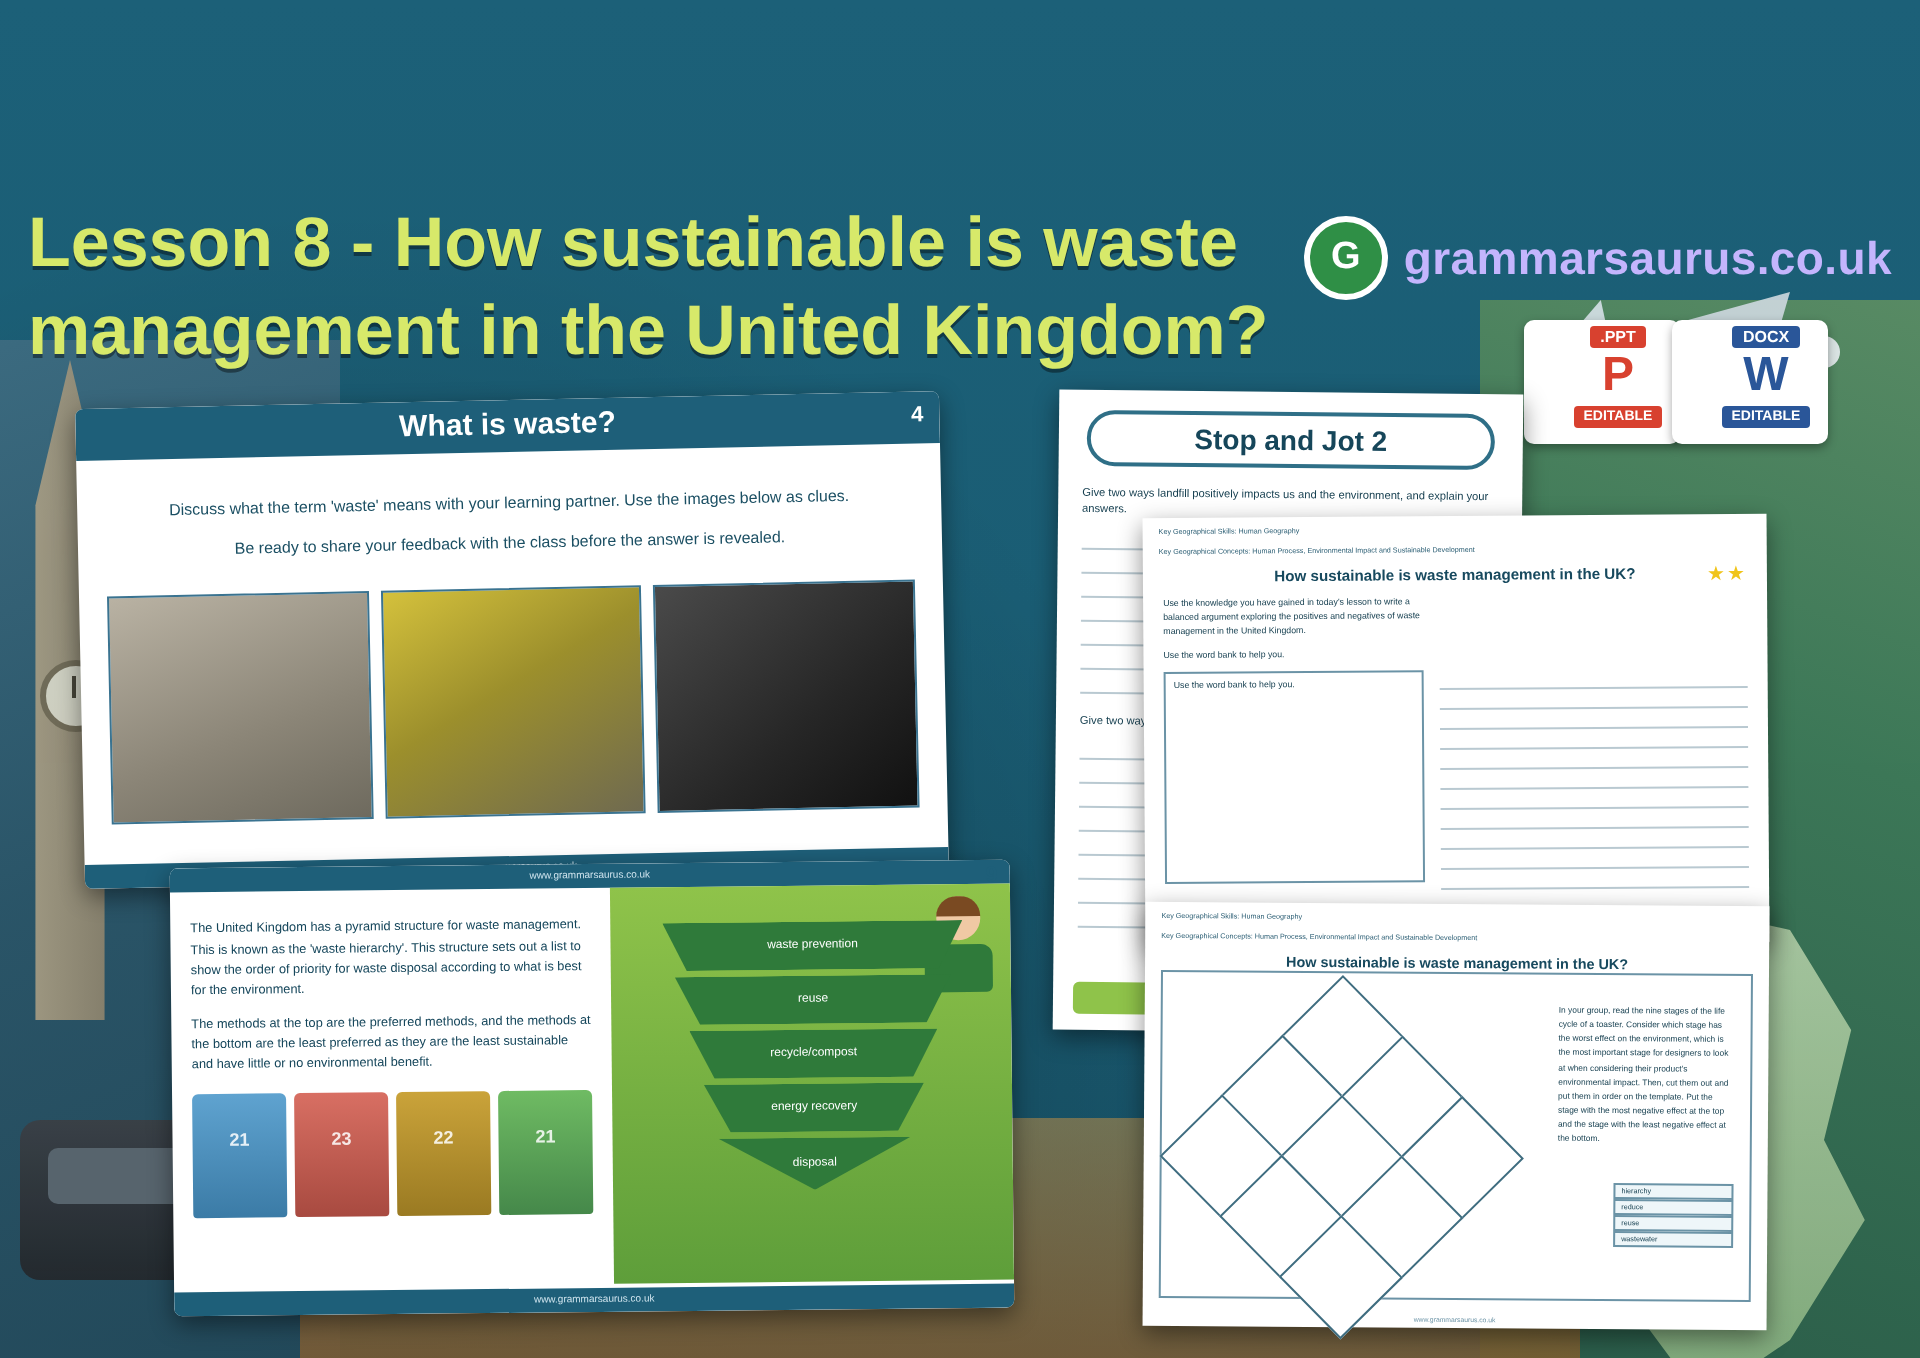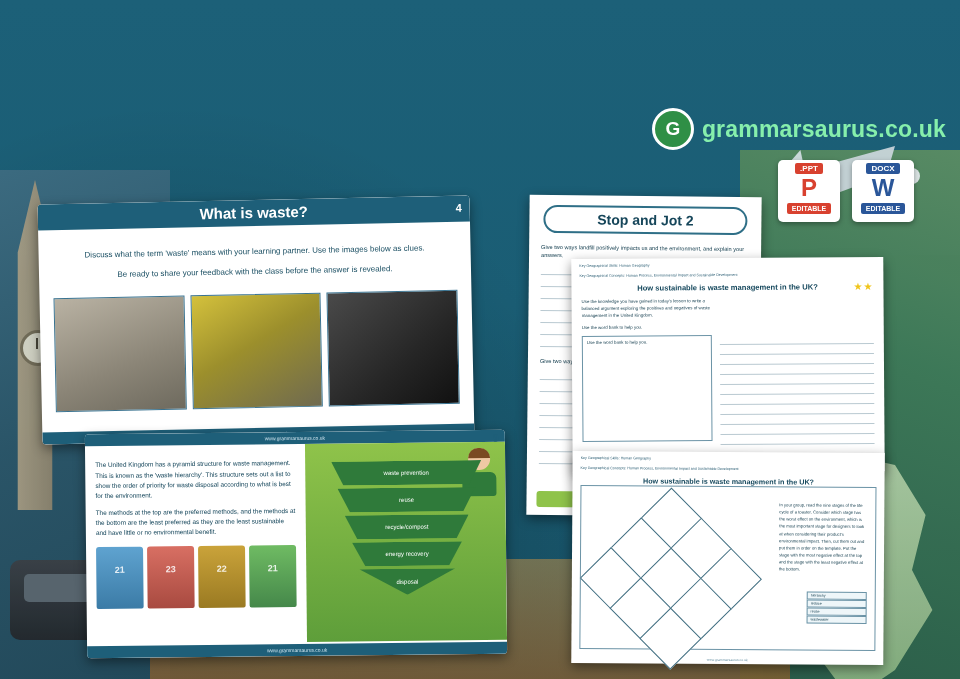--- a/index.html
+++ b/index.html
@@ -51,24 +51,24 @@
     text-shadow:0 3px 0 rgba(0,0,0,.35), 0 0 2px rgba(0,0,0,.4);
   }
   .subtitle{
     position:absolute;left:14px;top:100px;width:700px;
     font-size:35px;line-height:1.25;font-weight:bold;color:#d7e96a;
     text-shadow:0 2px 0 rgba(0,0,0,.4);
   }
   .brand{position:absolute;right:14px;top:108px;display:flex;align-items:center;gap:8px;}
   .brand .logo{width:36px;height:36px;border-radius:50%;background:#2f8f46;border:3px solid #fff;
     color:#fff;font-weight:bold;font-size:19px;display:flex;align-items:center;justify-content:center;}
-  .brand .word{color:#86efac;font-size:23px;font-weight:bold;letter-spacing:.2px;}
+  .brand .word{color:#c4b5fd;font-size:23px;font-weight:bold;letter-spacing:.2px;}
 
   .dl{position:absolute;top:160px;width:62px;height:62px;border-radius:5px;background:#fff;
-     box-shadow:0 2px 5px rgba(0,0,0,.35);display:flex;flex-direction:column;align-items:center;justify-content:flex-start;}
+     box-shadow:0 2px 5px rgba(0,0,0,.35);display:flex;flex-direction:column;align-items:center;justify-content:flex-start;padding-left:16px;}
   .dl.ppt{right:120px;}
   .dl.docx{right:46px;margin-left:24px;}
   .dl .tag{font-size:8px;font-weight:bold;color:#fff;padding:1px 5px;border-radius:2px;margin-top:3px;}
   .dl.ppt .tag{background:#d8412f;}
   .dl.docx .tag{background:#2a5699;}
   .dl .glyph{font-size:24px;font-weight:bold;line-height:1;margin-top:2px;}
   .dl.ppt .glyph{color:#d8412f;}
   .dl.docx .glyph{color:#2a5699;}
   .dl .edit{font-size:7px;font-weight:bold;color:#fff;padding:2px 5px;border-radius:2px;margin-top:3px;}
   .dl.ppt .edit{background:#d8412f;}
@@ -166,20 +166,21 @@
   <div class="bg-right">
       <div class="map-blob"></div>
     </div>
   <div class="bg-bottom"></div>
   <div class="plane">
     <div class="body"></div>
     <div class="wing"></div>
     <div class="tail"></div>
   </div>
 
+  <div class="subtitle">Lesson 8 - How sustainable is waste management in the United Kingdom?</div>
 
   <div class="brand">
     <div class="logo">G</div>
     <div class="word">grammarsaurus.co.uk</div>
   </div>
 
   <div class="dl ppt">
     <div class="tag">.PPT</div>
     <div class="glyph">P</div>
     <div class="edit">EDITABLE</div>

